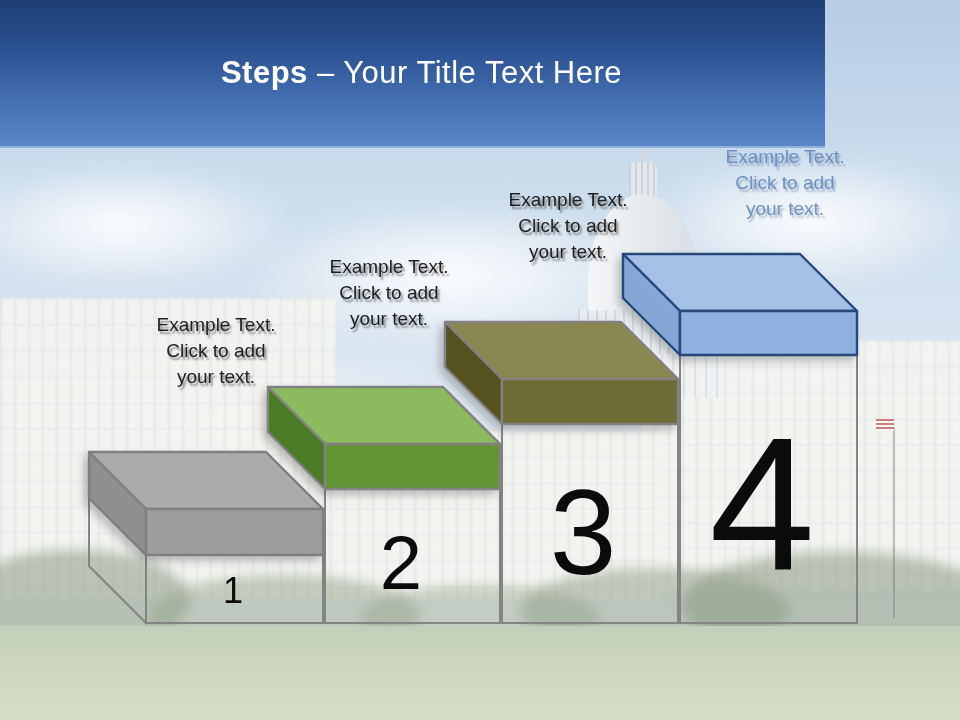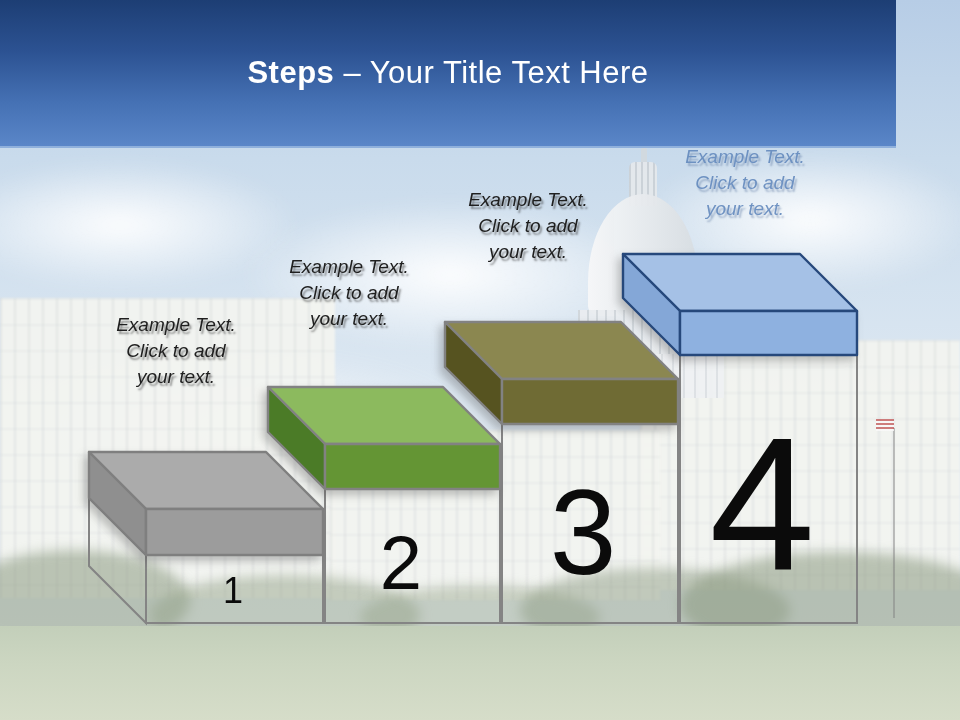--- a/index.html
+++ b/index.html
@@ -41,38 +41,38 @@
   .t3{left:360px;top:585px;width:240px;height:65px;background:rgba(150,163,138,.45);}
   .t4{left:520px;top:568px;width:270px;height:85px;background:rgba(143,158,133,.5);}
   .t5{left:680px;top:552px;width:320px;height:105px;background:rgba(138,153,128,.55);}
   .grass{left:0;top:626px;width:960px;height:94px;
          background:linear-gradient(180deg,#c3cfba 0%,#ccd6c1 40%,#d6ddc9 100%);}
   .flag-pole{left:893px;top:428px;width:2px;height:190px;background:rgba(125,125,125,.45);}
   .flag-cloth{left:876px;top:419px;width:18px;height:12px;opacity:.85;
          background:repeating-linear-gradient(180deg,rgba(190,70,70,.8) 0 2px,rgba(250,250,250,.9) 2px 4px);}
 
   
-  .banner{position:absolute;left:0;top:0;width:896px;height:146px;z-index:4;
+  .banner{position:absolute;left:0;top:0;width:807px;height:146px;z-index:4;
           display:flex;align-items:center;justify-content:center;
           background:linear-gradient(180deg,#1d3e74 0%,#2c5292 35%,#4571b4 70%,#5a86c8 100%);
-          border-bottom:2px solid #8fb0dc;}
+          border-bottom:2px solid #8fb0dc;padding-left:18px;}
   .title{margin:0;color:#ffffff;font-size:31px;font-weight:normal;letter-spacing:.5px;}
   .title .emph{font-weight:bold;}
 
   
   .diagram{position:absolute;inset:0;z-index:2;}
   .lid{filter:drop-shadow(-4px 5px 4px rgba(70,70,70,.32));}
   .lid polygon,.lid rect{stroke-width:2.4;stroke-linejoin:round;}
   .col{fill:none;stroke:#848484;stroke-width:2;}
   .num{fill:#0b0b0b;font-family:"Liberation Sans",sans-serif;}
 
   
   .caption{position:absolute;z-index:5;width:182px;text-align:center;
-           font-style:italic;font-size:19px;line-height:26px;color:#1f1f1f;
-           white-space:pre-line;text-shadow:2px 2.5px 2px rgba(40,40,40,.5);}
+           font-size:19px;line-height:26px;color:#1f1f1f;
+           white-space:pre-line;text-shadow:2px 2.5px 2px rgba(40,40,40,.5);margin-left:40px;}
   .cap1{left:85px;top:312px;}
   .cap2{left:258px;top:254px;}
   .cap3{left:437px;top:187px;}
   .cap4{left:654px;top:144px;text-shadow:2px 2.5px 2px rgba(60,90,140,.45);opacity:.9;}
 </style>
 </head>
 <body>
 
 <div class="slide">
 

